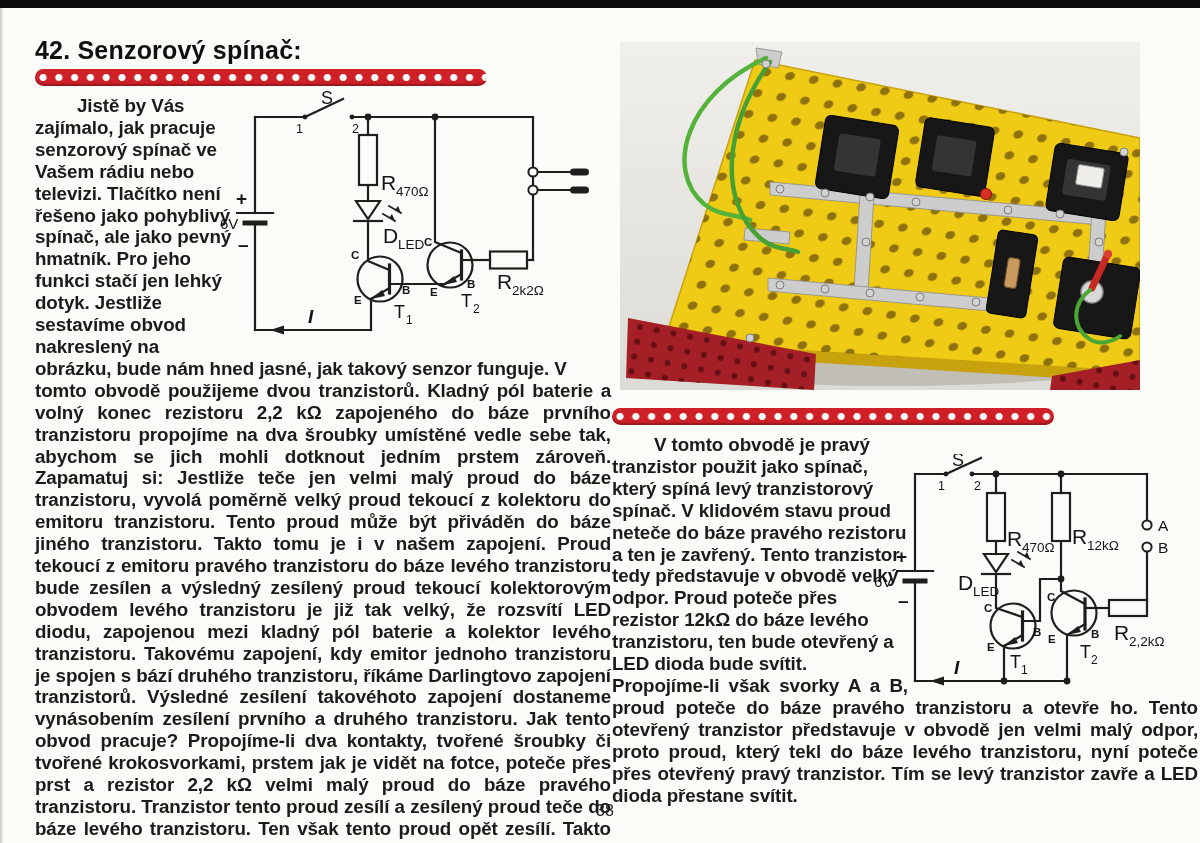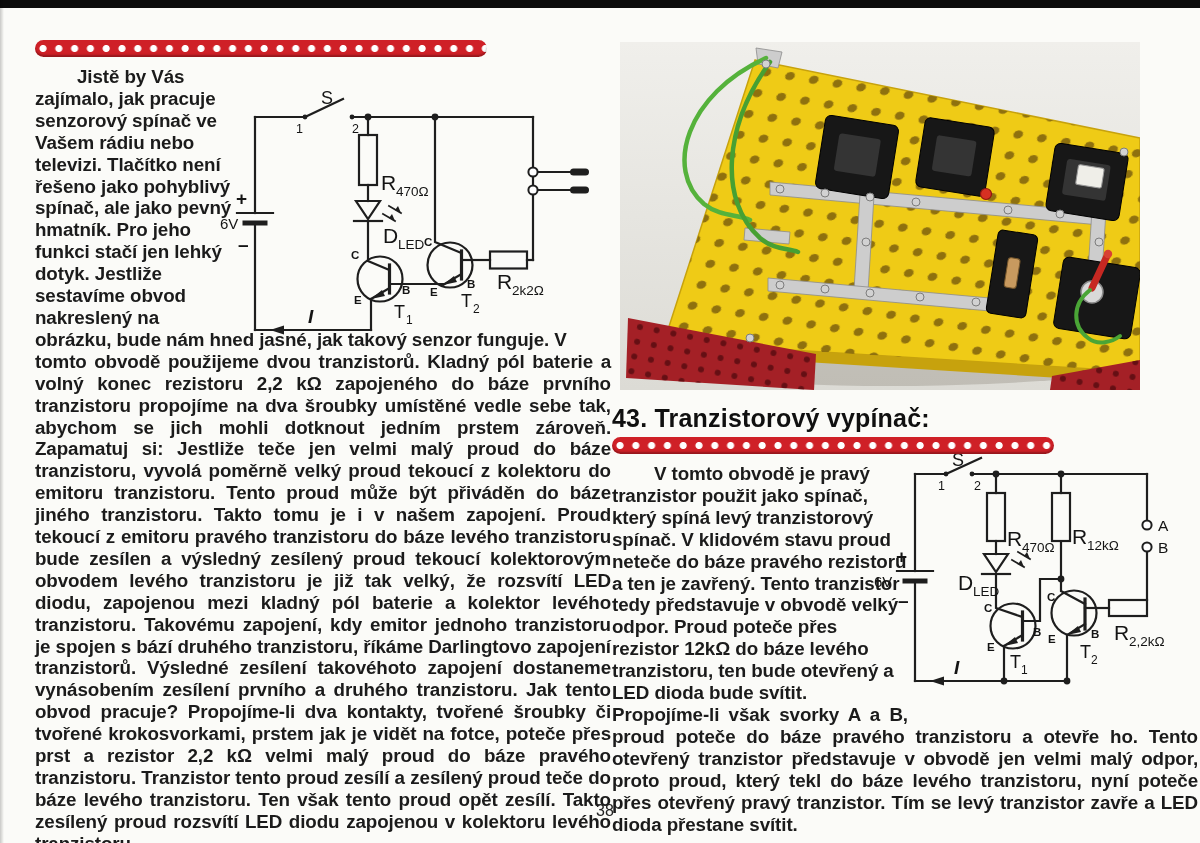--- a/index.html
+++ b/index.html
@@ -55,20 +55,21 @@
   .pagenum{position:absolute;left:596px;top:802px;font-size:16px;color:#222;}
 </style>
 </head>
 <body>
 
 <div class="page">
   <div class="scan-top"></div>
   <div class="scan-left"></div>
 
   <section class="sec sec42">
+    <h1>42. Senzorový spínač:</h1>
     <div class="red-strip strip42"></div>
     <div class="flow">
       <div class="float42"></div>
       <p class="intro">Jistě by Vás zajímalo, jak pracuje senzorový spínač ve Vašem rádiu nebo televizi. Tlačítko není řešeno jako pohyblivý spínač, ale jako pevný hmatník. Pro jeho funkci stačí jen lehký dotyk. Jestliže sestavíme obvod nakreslený na obrázku, bude nám hned jasné, jak takový senzor funguje. V</p>
       <p class="main">tomto obvodě použijeme dvou tranzistorů. Kladný pól baterie a volný konec rezistoru 2,2 kΩ zapojeného do báze prvního tranzistoru propojíme na dva šroubky umístěné vedle sebe tak, abychom se jich mohli dotknout jedním prstem zároveň. Zapamatuj si: Jestliže teče jen velmi malý proud do báze tranzistoru, vyvolá poměrně velký proud tekoucí z kolektoru do emitoru tranzistoru. Tento proud může být přiváděn do báze jiného tranzistoru. Takto tomu je i v našem zapojení. Proud tekoucí z emitoru pravého tranzistoru do báze levého tranzistoru bude zesílen a výsledný zesílený proud tekoucí kolektorovým obvodem levého tranzistoru je již tak velký, že rozsvítí LED diodu, zapojenou mezi kladný pól baterie a kolektor levého tranzistoru. Takovému zapojení, kdy emitor jednoho tranzistoru je spojen s bází druhého tranzistoru, říkáme Darlingtovo zapojení tranzistorů. Výsledné zesílení takovéhoto zapojení dostaneme vynásobením zesílení prvního a druhého tranzistoru. Jak tento obvod pracuje? Propojíme-li dva kontakty, tvořené šroubky či tvořené krokosvorkami, prstem jak je vidět na fotce, poteče přes prst a rezistor 2,2 kΩ velmi malý proud do báze pravého tranzistoru. Tranzistor tento proud zesílí a zesílený proud teče do báze levého tranzistoru. Ten však tento proud opět zesílí. Takto zesílený proud rozsvítí LED diodu zapojenou v kolektoru levého tranzistoru.</p>
     </div>
 
     <svg class="circuit c1" width="384" height="258" viewBox="0 0 384 258">
       <g stroke="#1e1e1e" stroke-width="2.2" fill="none" stroke-linecap="square">
 
@@ -230,21 +231,20 @@
           <circle cx="246" cy="200" r="4"></circle>
         <circle cx="479" cy="200" r="4"></circle>
           <circle cx="146" cy="22" r="4"></circle>
         <circle cx="130" cy="296" r="4"></circle>
           <circle cx="504" cy="110" r="4"></circle>
       </g>
     </svg>
   </figure>
 
   <section class="sec sec43">
-    <h2>43. Tranzistorový vypínač:</h2>
     <div class="red-strip strip43"></div>
     <div class="flow">
       <div class="float43"></div>
       <p class="intro">V tomto obvodě je pravý tranzistor použit jako spínač, který spíná levý tranzistorový spínač. V klidovém stavu proud neteče do báze pravého rezistoru a ten je zavřený. Tento tranzistor tedy představuje v obvodě velký odpor. Proud poteče přes rezistor 12kΩ do báze levého tranzistoru, ten bude otevřený a LED dioda bude svítit.</p>
       <p class="main">Propojíme-li však svorky A a B, proud poteče do báze pravého tranzistoru a otevře ho. Tento otevřený tranzistor představuje v obvodě jen velmi malý odpor, proto proud, který tekl do báze levého tranzistoru, nyní poteče přes otevřený pravý tranzistor. Tím se levý tranzistor zavře a LED dioda přestane svítit.</p>
     </div>
 
     <svg class="circuit c2" width="346" height="250" viewBox="-16 0 346 250">
       <g stroke="#1e1e1e" stroke-width="2.2" fill="none" stroke-linecap="square">
         <path d="M29,20 H60"></path>

